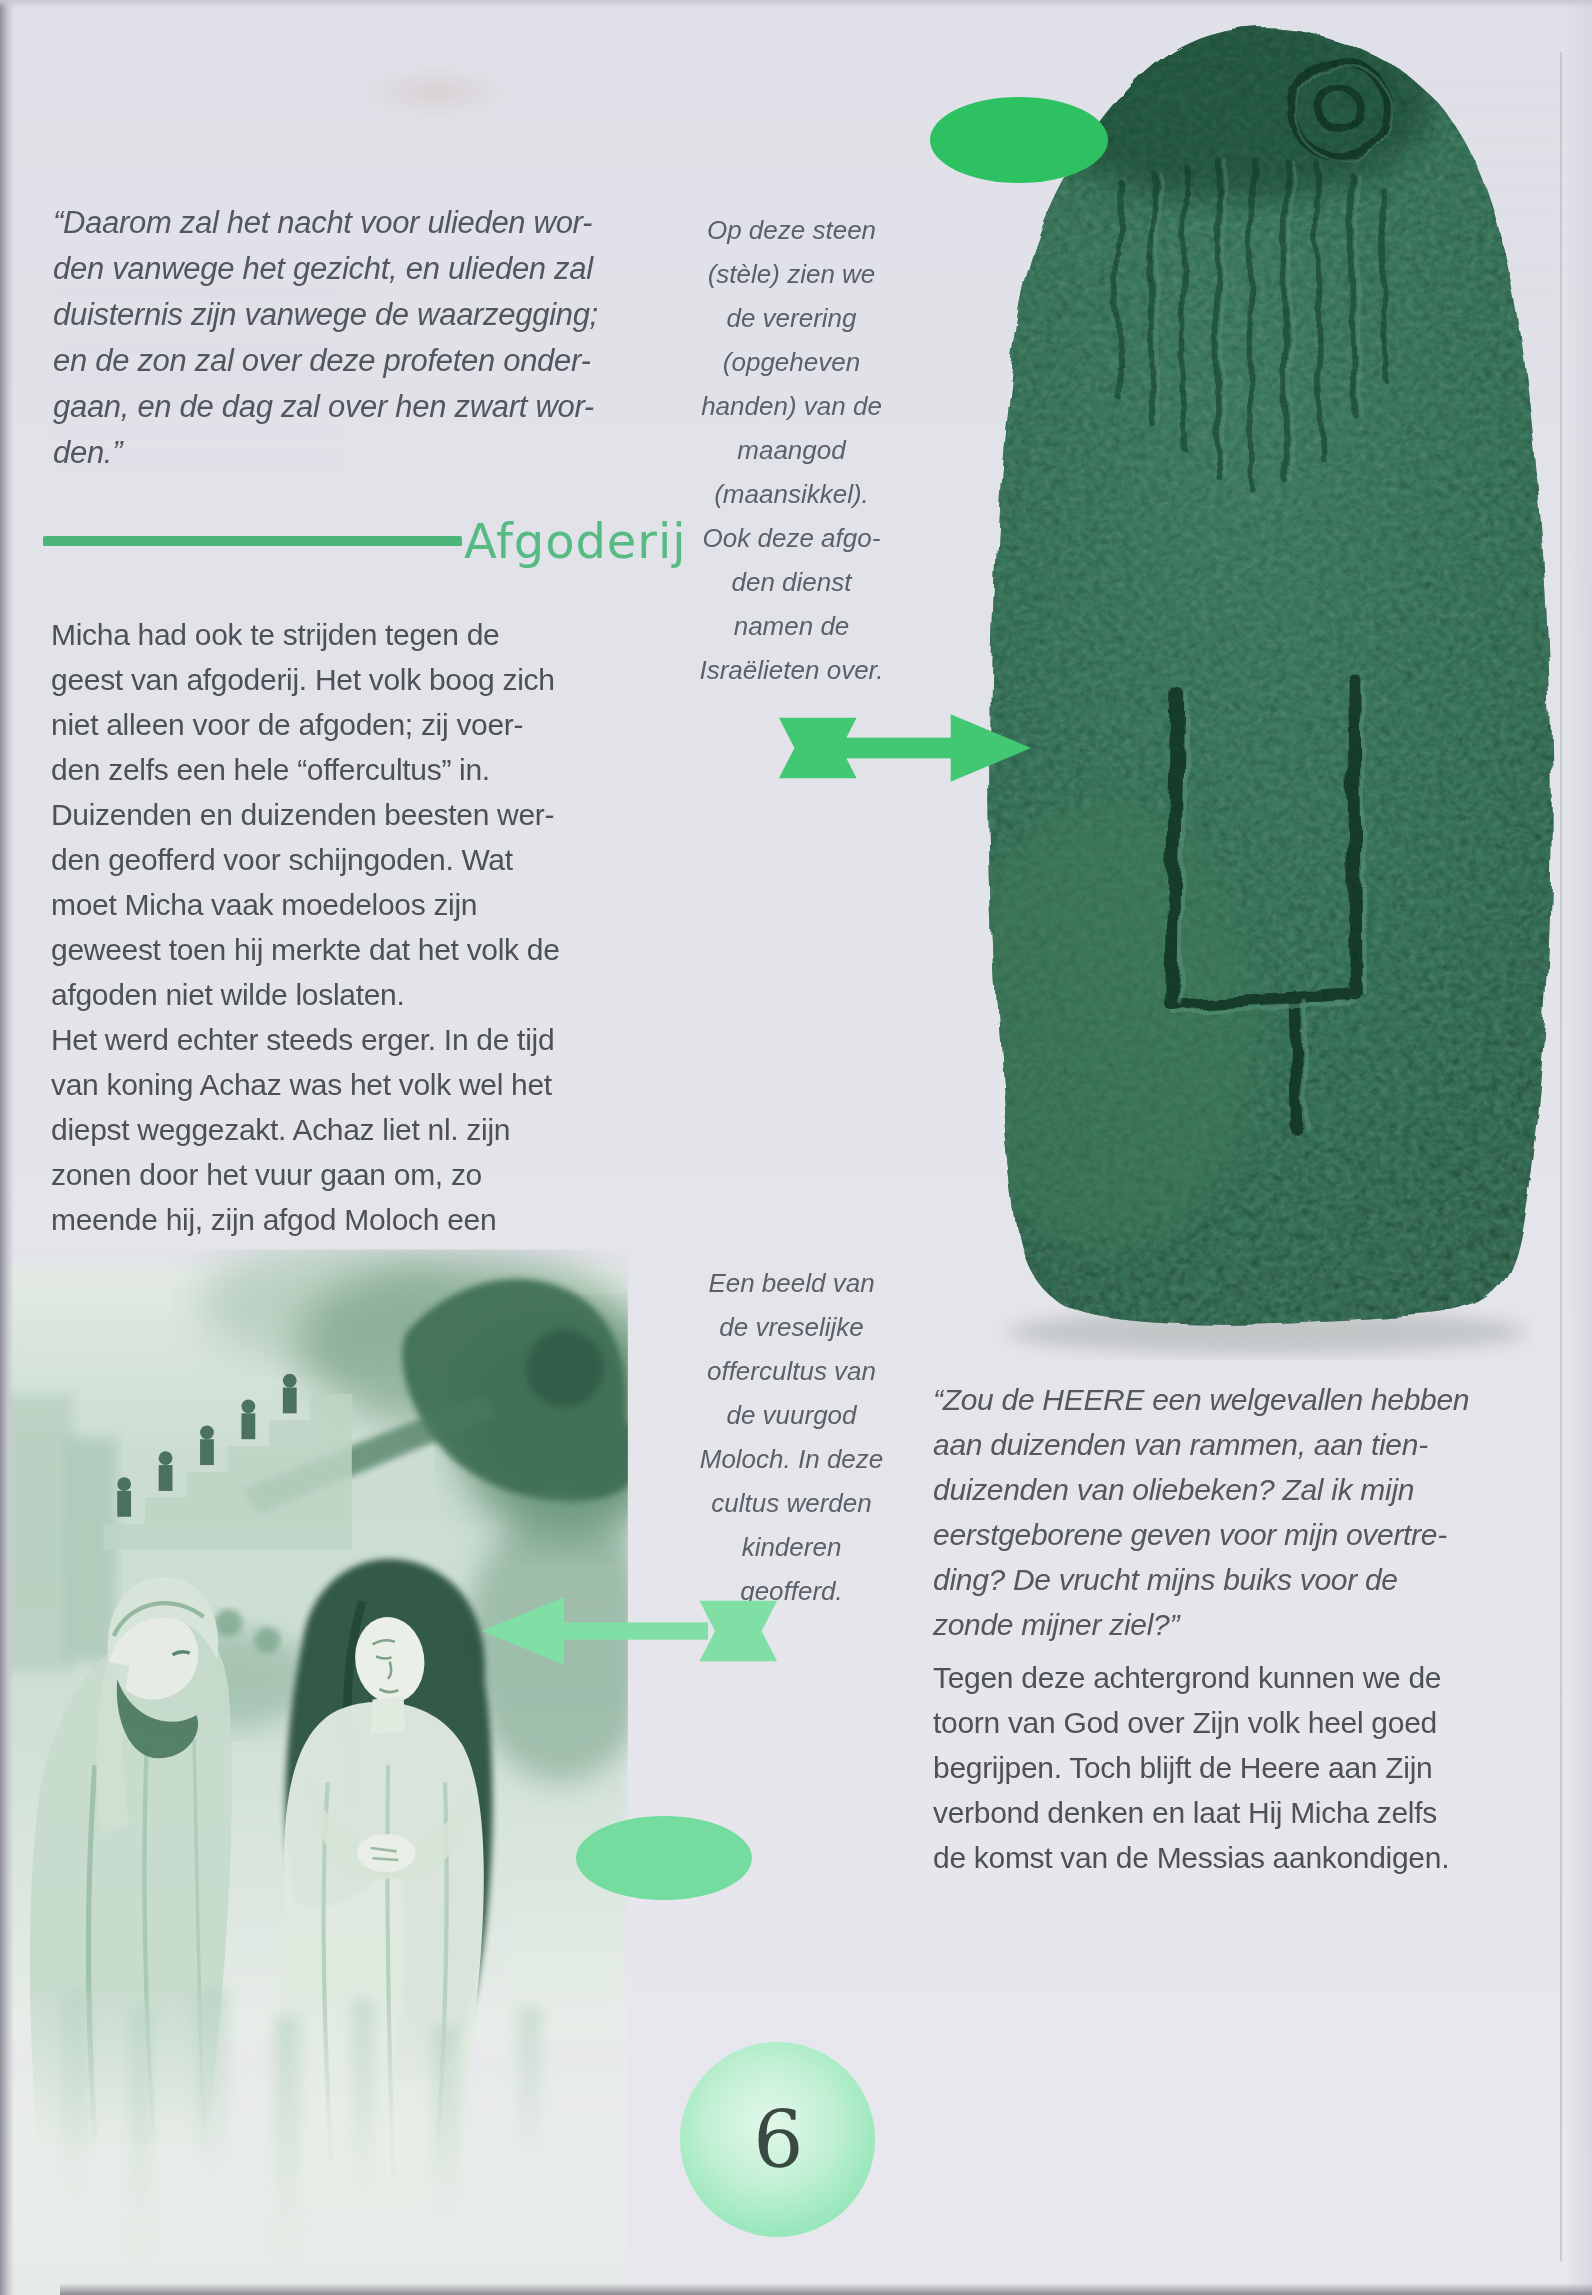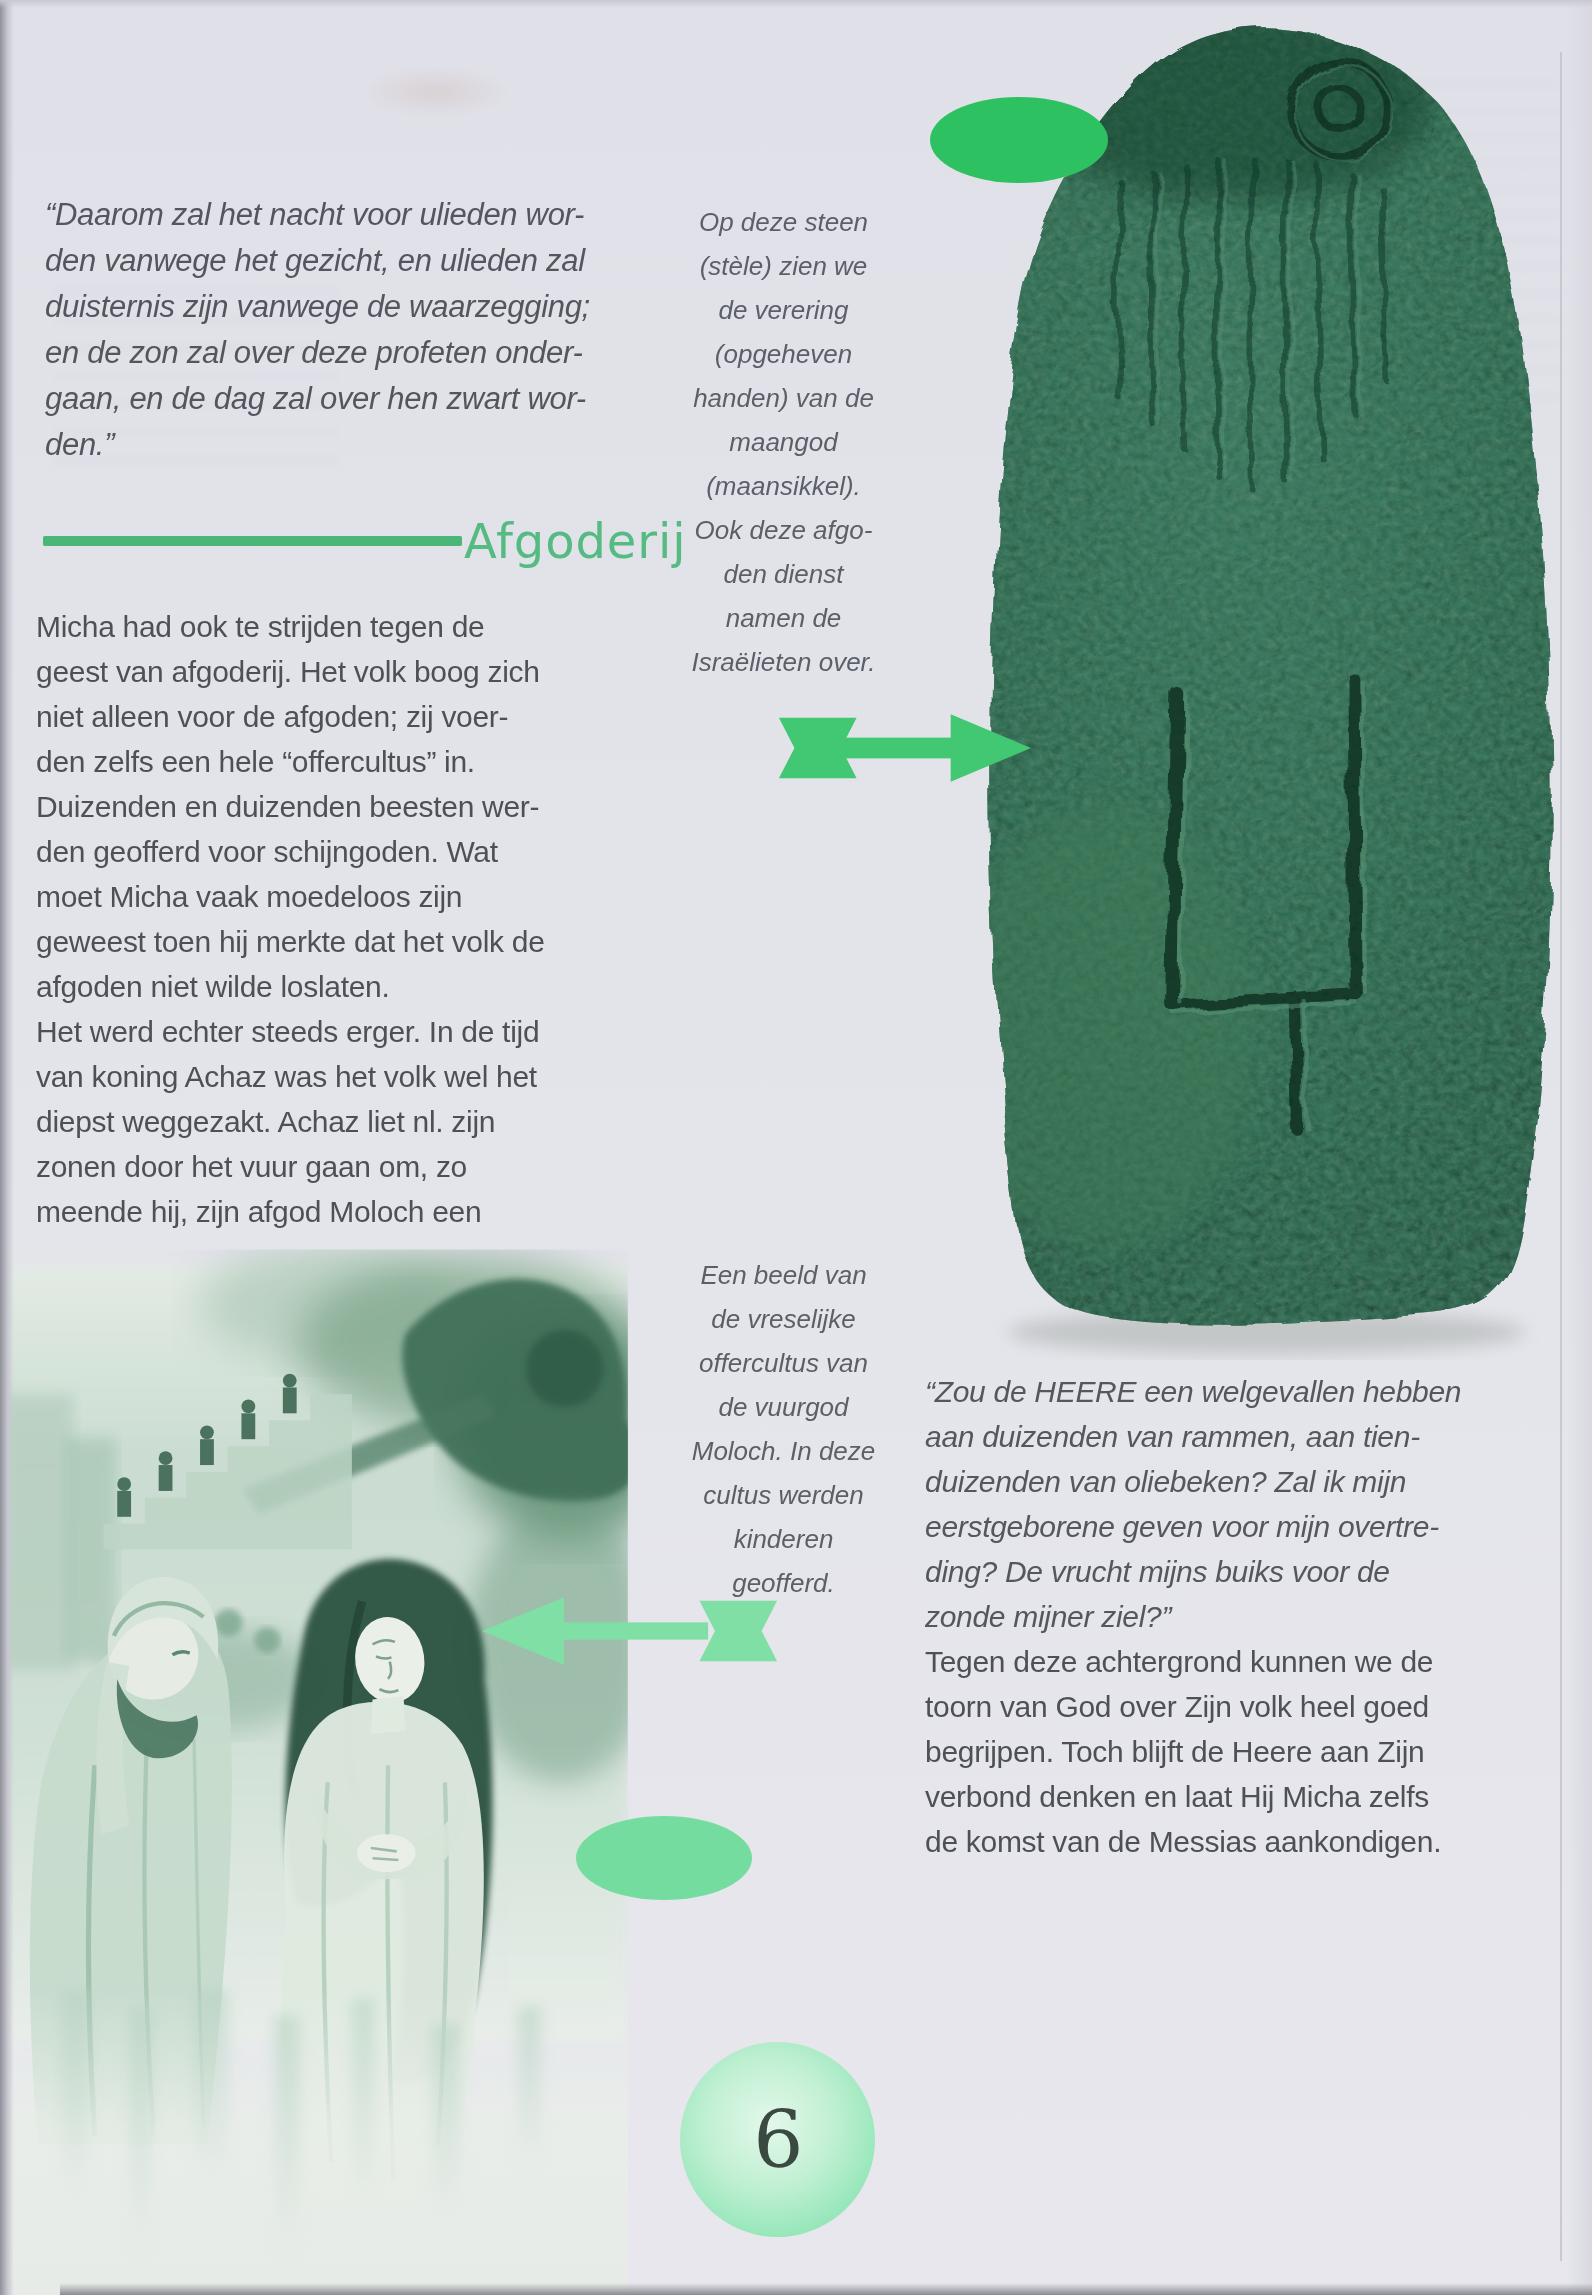--- a/index.html
+++ b/index.html
@@ -2,32 +2,32 @@
 <html style="font-size:14px"><head>
 <meta charset="utf-8">
 <style>
   html,body{margin:0;padding:0;background:#6f6f76;}
   .page{
     position:relative;width:1592px;height:2295px;overflow:hidden;
     background:linear-gradient(180deg,#e0e0e8 0%,#e3e3ea 40%,#e7e7ed 100%);
     font-family:"Liberation Sans",sans-serif;
   }
   .abs{position:absolute;}
-  .txt{white-space:pre-line;margin:0;}
+  .txt{white-space:pre-line;margin:8px;}
   
   .quote-top{left:45px;top:192px;width:608px;font-size:31px;line-height:46px;
     font-style:italic;color:#53565d;letter-spacing:-0.3px;}
   .caption{font-style:italic;font-size:26px;line-height:44px;color:#5b5f67;text-align:center;}
   .caption-stele{left:675px;top:200px;width:217px;}
   .caption-moloch{left:675px;top:1253px;width:217px;}
   .rule-green{left:43px;top:536px;width:419px;height:9.5px;background:#4cb578;border-radius:1.7px;}
   .heading{left:464px;top:513px;width:198px;font-size:48px;color:#55bb82;
     font-family:"DejaVu Sans",sans-serif;letter-spacing:0.9px;}
   .body{font-size:30px;line-height:45px;color:#4d5157;letter-spacing:-0.3px;}
-  .body-left{left:36px;top:604px;width:656px;}
+  .body-left{left:43px;top:604px;width:656px;}
   .body-right{left:925px;top:1369px;width:646px;}
   .body-right .italic{font-style:italic;color:#54575e;}
   
   .ellipse-1{left:930px;top:97px;width:178px;height:86px;background:#2ec162;border-radius:50%;}
   .ellipse-2{left:576px;top:1816px;width:176px;height:84px;background:#74dc9e;border-radius:50%;}
   .arrow-right{left:772px;top:709px;}
   .arrow-left{left:482px;top:1592px;}
   
   .page-circle{left:680px;top:2042px;width:195px;height:195px;border-radius:50%;
     background:radial-gradient(circle at 46% 42%, #e3f8ea 0%, #c2f0d4 40%, #98e7bb 72%, #83e0ac 100%);

